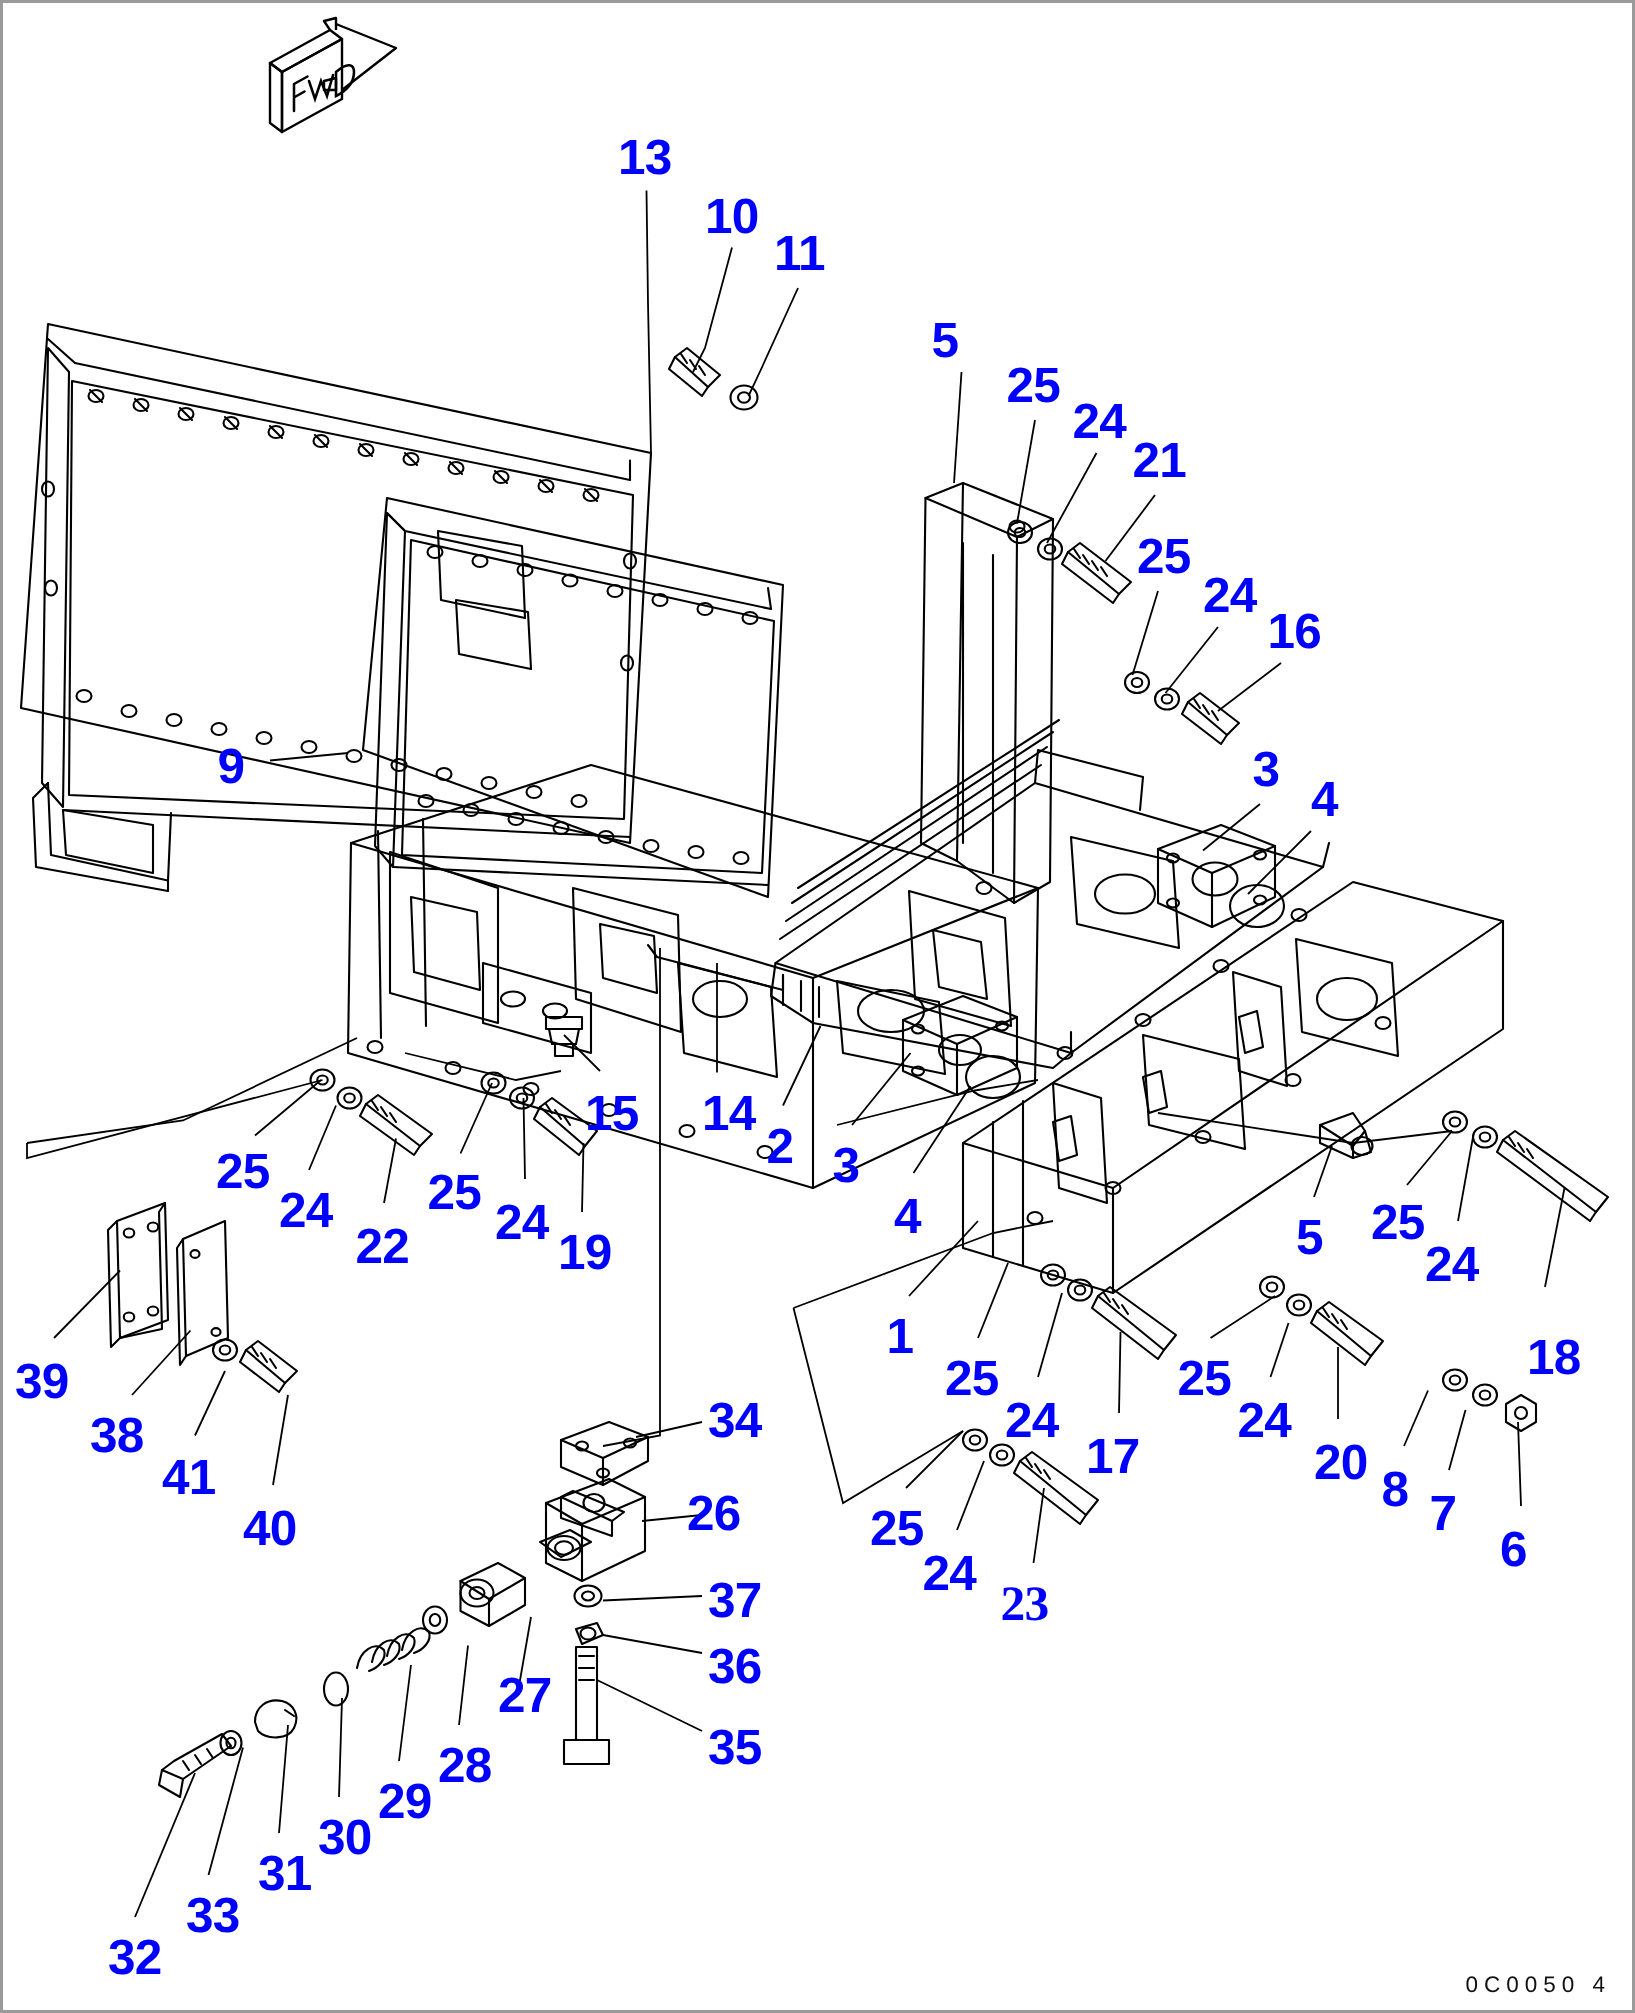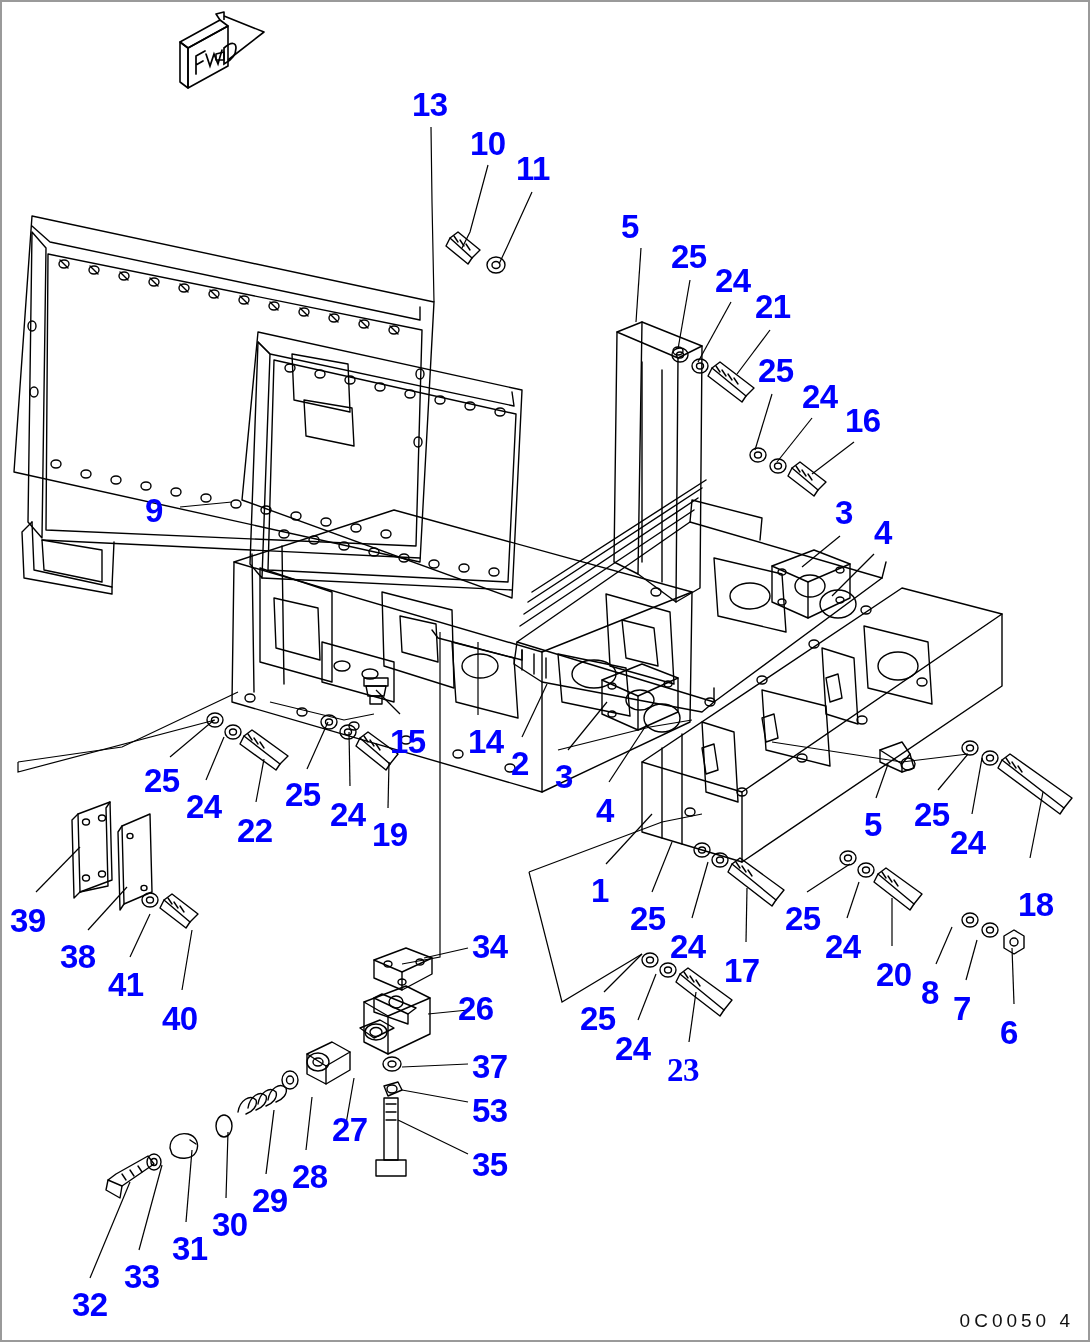--- a/index.html
+++ b/index.html
@@ -5,21 +5,21 @@
 <style>
   html,body{margin:0;padding:0;background:#ffffff;}
   body{font-family:"Liberation Sans",sans-serif;}
   #page{position:relative;width:1090px;height:1342px;background:#ffffff;
         box-sizing:border-box;border:2px solid #9a9a9a;overflow:hidden;}
   #svgroot{position:absolute;left:0;top:0;width:1090px;height:1342px;}
   .callout{position:absolute;color:#0000ff;font-family:"Liberation Sans",sans-serif;
            font-weight:bold;font-size:33px;line-height:33px;white-space:nowrap;
            letter-spacing:-0.5px;}
   #partcode{position:absolute;right:14px;bottom:8px;color:#111111;
-            font-family:"Liberation Sans",sans-serif;font-size:19px;
+            font-family:"Liberation Sans",sans-serif;font-size:15px;
             letter-spacing:4px;white-space:nowrap;}
   #fwdlabel{position:absolute;left:170px;top:8px;width:120px;height:80px;}
 </style>
 </head>
 <body>
 
 <div id="page">
 
   <svg id="fwdlabel" viewBox="0 0 120 80">
     <g fill="none" stroke="#000000" stroke-width="1.6" stroke-linejoin="round">
@@ -577,21 +577,21 @@
       <div class="callout" style="left: 578px; top: 1000px;">25</div>
       <div class="callout" style="left: 613px; top: 1030px;">24</div>
       <div class="callout" style="left: 665px; top: 1052px; font-family: Liberation Serif, serif;">23</div>
       <div class="callout" style="left: 862px; top: 806px;">5</div>
       <div class="callout" style="left: 912px; top: 796px;">25</div>
       <div class="callout" style="left: 948px; top: 824px;">24</div>
       <div class="callout" style="left: 1016px; top: 886px;">18</div>
       <div class="callout" style="left: 470px; top: 928px;">34</div>
       <div class="callout" style="left: 456px; top: 990px;">26</div>
       <div class="callout" style="left: 470px; top: 1048px;">37</div>
-      <div class="callout" style="left: 470px; top: 1092px;">53</div>
+      <div class="callout" style="left: 470px; top: 1092px;">36</div>
       <div class="callout" style="left: 470px; top: 1146px;">35</div>
       <div class="callout" style="left: 330px; top: 1111px;">27</div>
       <div class="callout" style="left: 290px; top: 1158px;">28</div>
       <div class="callout" style="left: 250px; top: 1182px;">29</div>
       <div class="callout" style="left: 210px; top: 1206px;">30</div>
       <div class="callout" style="left: 170px; top: 1230px;">31</div>
       <div class="callout" style="left: 122px; top: 1258px;">33</div>
       <div class="callout" style="left: 70px; top: 1286px;">32</div>
     </div>
 

